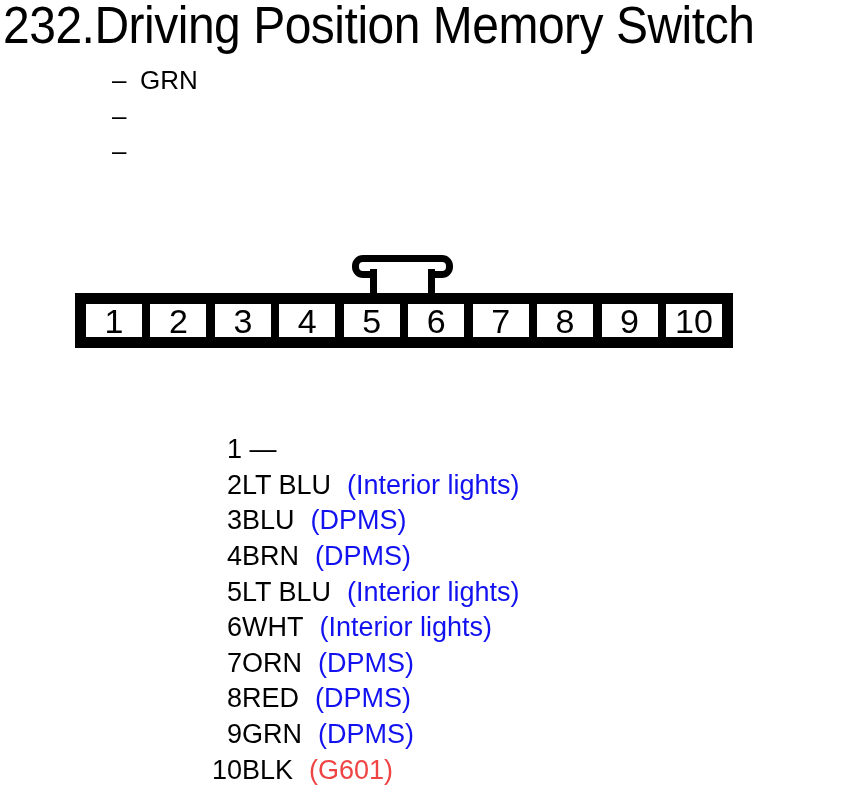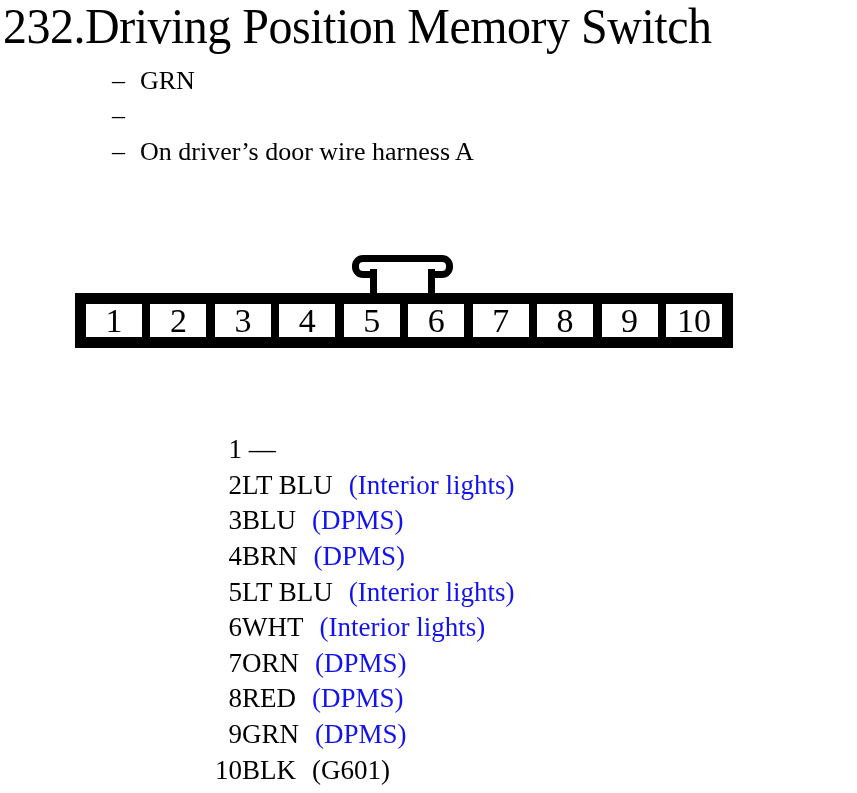--- a/index.html
+++ b/index.html
@@ -4,21 +4,21 @@
 <style>
   html, body { margin: 0; padding: 0; }
   body {
     width: 857px; height: 793px;
     background: #ffffff;
     font-family: "Liberation Sans", sans-serif;
     color: #000000;
     overflow: hidden;
     position: relative;
   }
-  .stage { position: absolute; left: 0; top: 0; width: 857px; height: 793px; font-family: Liberation Serif, serif; }
+  .stage { position: absolute; left: 0; top: 0; width: 857px; height: 793px; }
 
   
   .title {
     position: absolute; left: 3px; top: -3px;
     font-size: 51px; line-height: 1.15;
     letter-spacing: -0.5px;
     white-space: nowrap;
     transform: scaleX(0.94); transform-origin: left top;
     font-weight: 400;
   }
@@ -74,21 +74,20 @@
   <div class="notes">
     <div class="note-row">
       <span class="note-dash">–</span>
       <span>GRN</span>
     </div>
     <div class="note-row">
       <span class="note-dash">–</span>
     </div>
     <div class="note-row">
       <span class="note-dash">–</span>
-      <span>On driver’s door wire harness A</span>
     </div>
   </div>
 
   <div class="latch-bar"></div>
   <div class="latch-stem"></div>
 
   <div class="connector">
     <div class="pin-cell">1</div>
     <div class="pin-cell">2</div>
     <div class="pin-cell">3</div>
@@ -143,17 +142,17 @@
       <span class="pl-note" style="color: rgb(18, 18, 240);">(DPMS)</span>
     </div>
     <div class="pl-row">
       <span class="pl-pin">9</span>
       <span class="pl-code">GRN</span>
       <span class="pl-note" style="color: rgb(18, 18, 240);">(DPMS)</span>
     </div>
     <div class="pl-row">
       <span class="pl-pin">10</span>
       <span class="pl-code">BLK</span>
-      <span class="pl-note" style="color: #000000;">(G601)</span>
+      <span class="pl-note" style="color: #ef4444;">(G601)</span>
     </div>
   </div>
 
 </div>
 
 </body></html>

